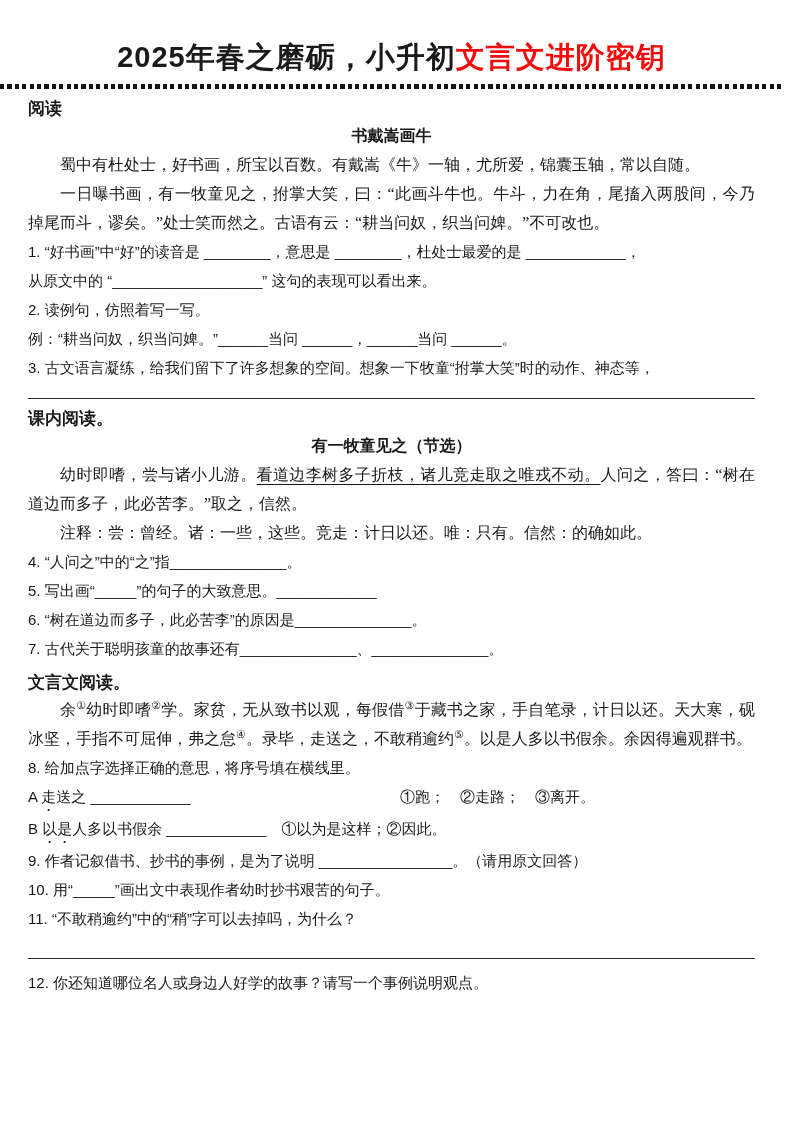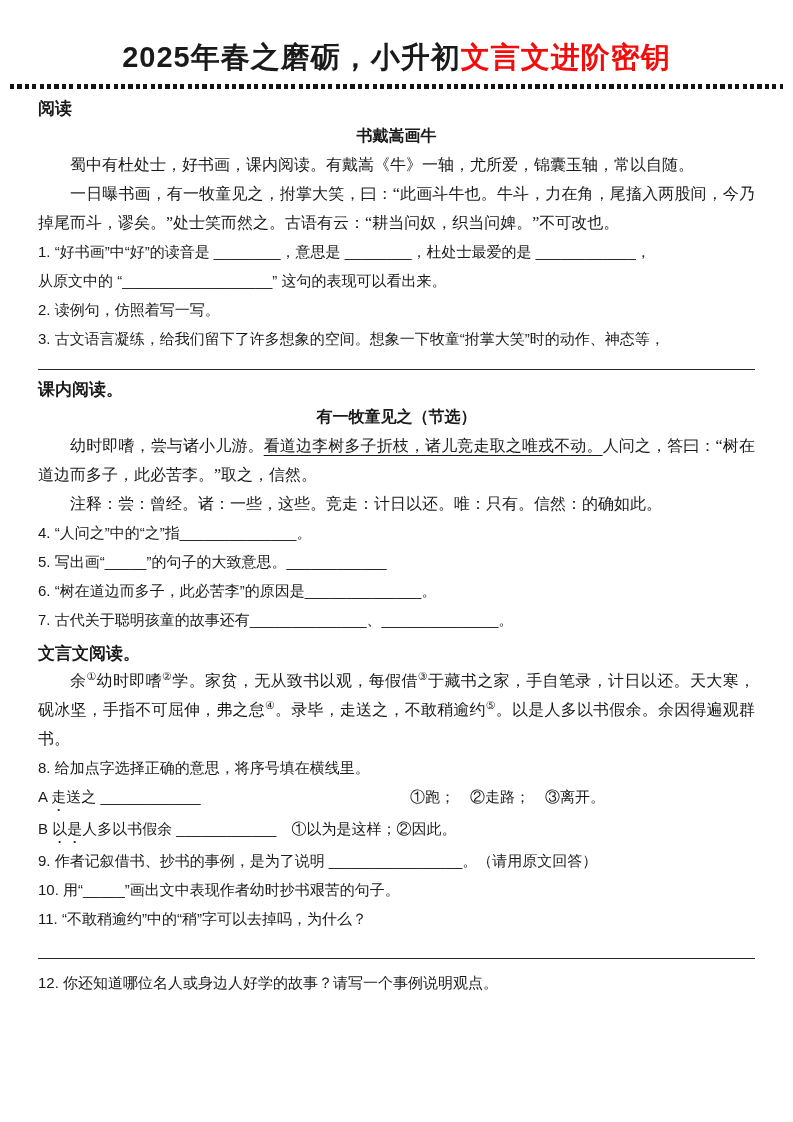--- a/index.html
+++ b/index.html
@@ -3,21 +3,21 @@
 <meta charset="utf-8">
 <style>
   :root { --accent-red: #f20d0d; --ink: #1a1a1a; }
   * { box-sizing: border-box; }
   html, body { margin: 0; padding: 0; }
   body {
     width: 793px; height: 1122px; overflow: hidden;
     background: #ffffff; color: var(--ink);
     font-family: "Liberation Sans", sans-serif;
   }
-  .page { padding: 40px 38px 0 38px; }
+  .page { padding: 40px 38px 0 28px; }
 
   
   .title {
     margin: 0; text-align: center;
     font-size: 29px; line-height: 34px; font-weight: 700;
     letter-spacing: 1px; white-space: nowrap;
   }
   .title-red { color: var(--accent-red); }
 
   
@@ -62,26 +62,27 @@
 <div class="page">
 
   <h1 class="title"><span>2025年春之磨砺，小升初</span><span class="title-red">文言文进阶密钥</span></h1>
 
   <div class="dotted-separator"></div>
 
   <section>
     <h2 class="section-heading">阅读</h2>
     <p class="passage-title">书戴嵩画牛</p>
     <div class="passage">
-      <p>蜀中有杜处士，好书画，课内阅读。有戴嵩《牛》一轴，尤所爱，锦囊玉轴，常以自随。</p>
+      <p>蜀中有杜处士，好书画，所宝以百数。有戴嵩《牛》一轴，尤所爱，锦囊玉轴，常以自随。</p>
       <p>一日曝书画，有一牧童见之，拊掌大笑，曰：“此画斗牛也。牛斗，力在角，尾搐入两股间，今乃掉尾而斗，谬矣。”处士笑而然之。古语有云：“耕当问奴，织当问婢。”不可改也。</p>
     </div>
     <p class="q">1. “好书画”中“好”的读音是 ________，意思是 ________，杜处士最爱的是 ____________，</p>
     <p class="q">从原文中的 “__________________” 这句的表现可以看出来。</p>
     <p class="q">2. 读例句，仿照着写一写。</p>
+    <p class="q">例：“耕当问奴，织当问婢。”______当问 ______，______当问 ______。</p>
     <p class="q">3. 古文语言凝练，给我们留下了许多想象的空间。想象一下牧童“拊掌大笑”时的动作、神态等，</p>
     <div class="answer-line first"></div>
   </section>
 
   <section>
     <h2 class="section-heading">课内阅读。</h2>
     <p class="passage-title">有一牧童见之（节选）</p>
     <div class="passage">
       <p><span>幼时即嗜，尝与诸小儿游。</span><span class="underlined">看道边李树多子折枝，诸儿竞走取之唯戎不动。</span><span>人问之，答曰：“树在道边而多子，此必苦李。”取之，信然。</span></p>
       <p>注释：尝：曾经。诸：一些，这些。竞走：计日以还。唯：只有。信然：的确如此。</p>

